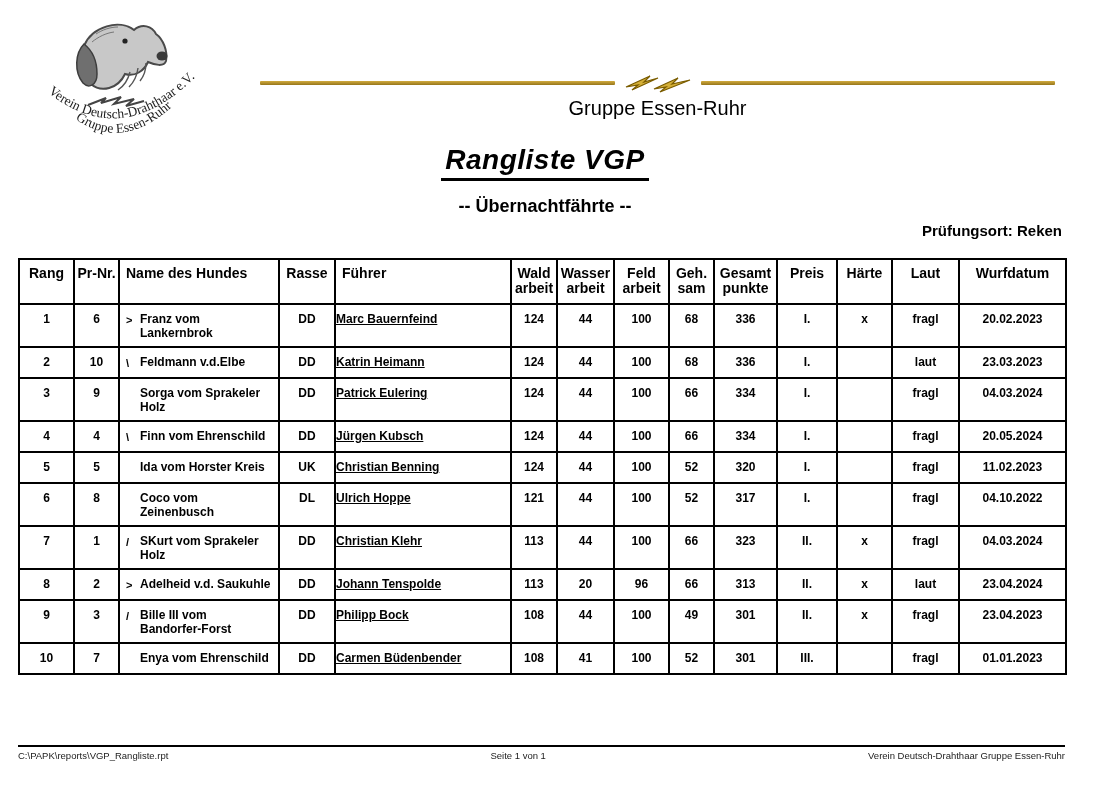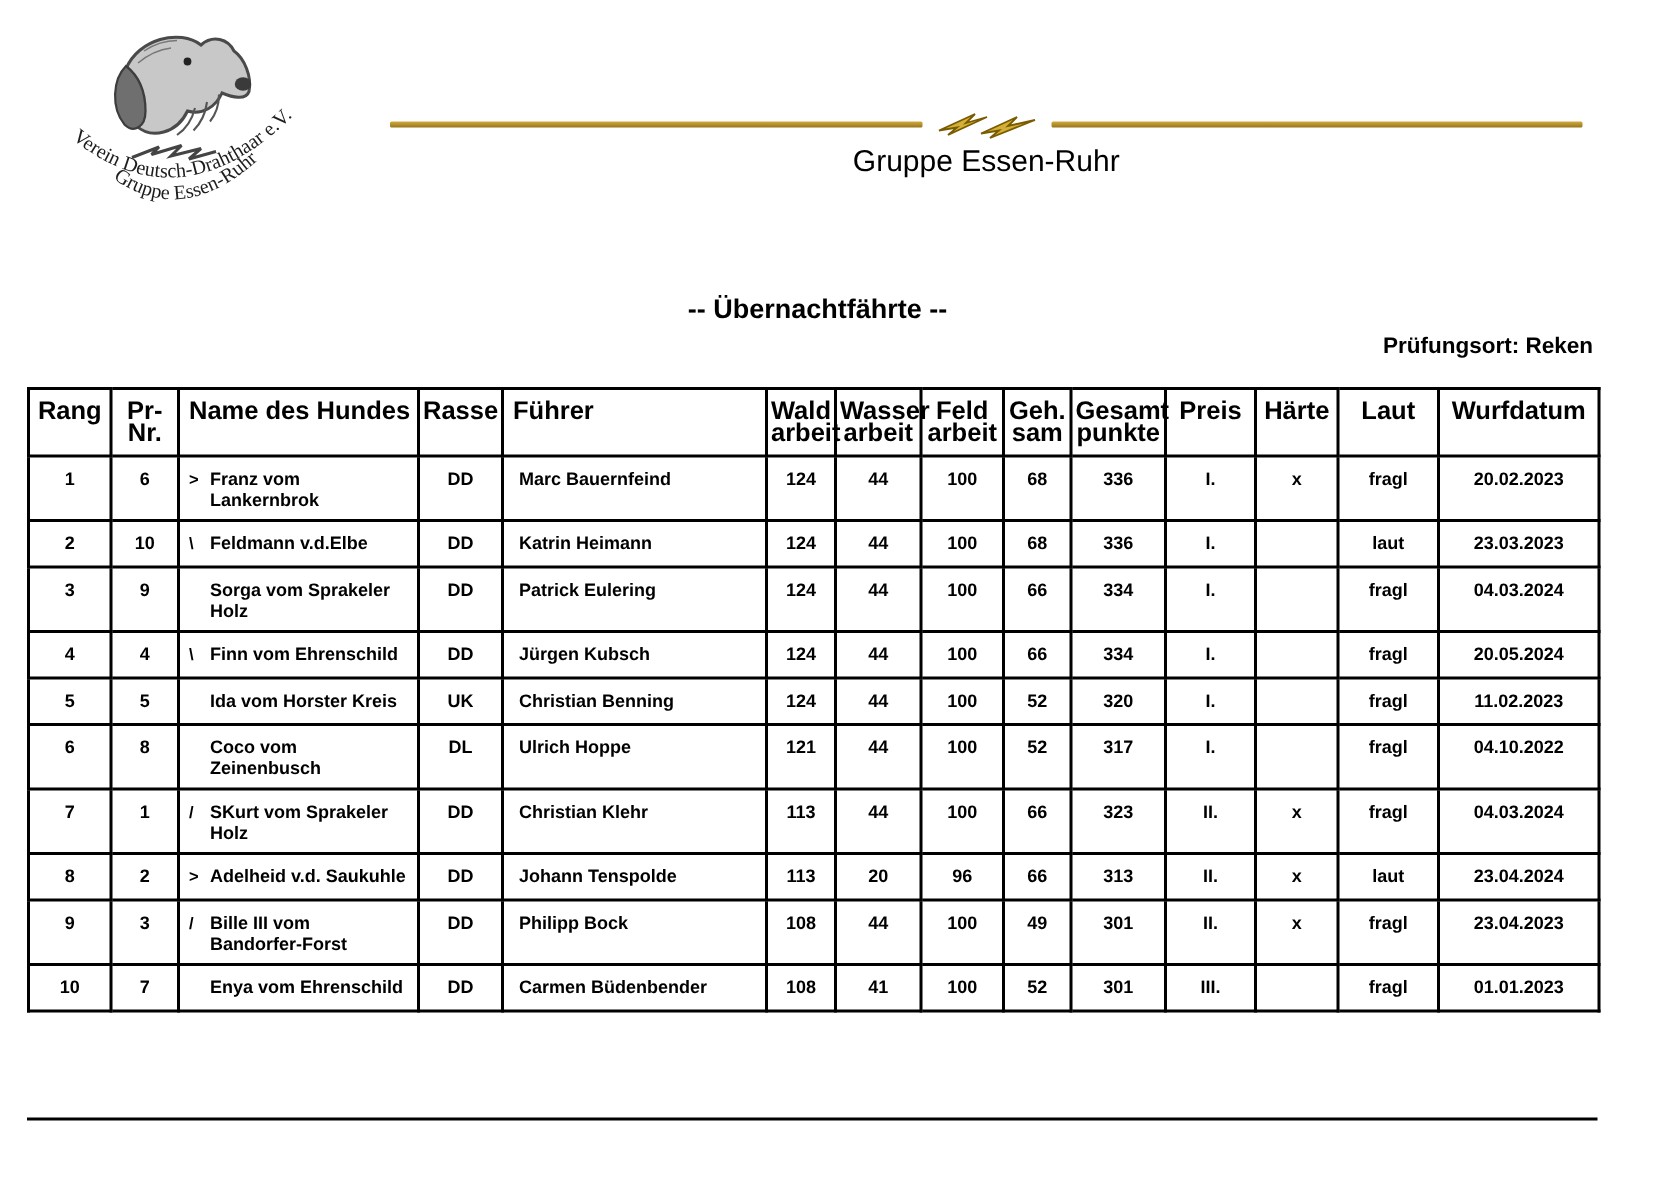--- a/index.html
+++ b/index.html
@@ -20,24 +20,24 @@
     border-bottom:3px solid #000;padding:0 4px 2px 4px;letter-spacing:.5px;}
   .doc-subtitle{position:absolute;left:0;top:196px;width:1090px;text-align:center;
     font-size:18px;font-weight:bold;}
   .meta-date{position:absolute;left:22px;top:222px;font-size:15px;font-weight:bold;}
   .meta-date .lbl{display:inline-block;width:146px;}
   .meta-ort{position:absolute;right:48px;top:222px;font-size:15px;font-weight:bold;}
   
   table.rank{position:absolute;left:18px;top:258px;width:1047px;border-collapse:collapse;
     table-layout:fixed;font-family:"Liberation Sans",sans-serif;font-size:12px;font-weight:bold;}
   table.rank th,table.rank td{border:2px solid #000;box-sizing:border-box;vertical-align:top;}
-  table.rank th{padding:6px 2px;text-align:center;white-space:pre-line;line-height:15px;height:45px;font-size:17px;}
+  table.rank th{padding:6px 2px;text-align:center;white-space:pre-line;line-height:15px;height:45px;font-size:14px;}
   table.rank th.lft{text-align:left;padding-left:6px;}
   table.rank td{padding:7px 3px 6px;line-height:14px;height:31px;text-align:center;}
-  table.rank td.lft{text-align:left;padding-left:10px;}
+  table.rank td.lft{text-align:left;padding-left:0;text-decoration:underline;}
   table.rank td.name-td{text-align:left;position:relative;padding-left:20px;padding-right:2px;}
   .marker{position:absolute;left:6px;top:8px;font-size:11px;}
   .dogname{white-space:pre-line;}
   
   .footer-rule{position:absolute;left:18px;top:745px;width:1047px;height:2px;background:#000;}
   .footer{position:absolute;left:18px;top:750px;width:1047px;display:flex;
     justify-content:space-between;font-size:9.5px;color:#222;}
 </style>
 </head>
 <body>
@@ -73,20 +73,23 @@
     <div class="gold-seg"></div>
     <svg width="68" height="22" viewBox="0 0 68 22">
       <path d="M2,15 L26,4 L20,10 L34,6 L8,18 L14,13 Z" fill="#D4AF37" stroke="#7a5c00" stroke-width="1.2"></path>
       <path d="M30,17 L54,6 L48,12 L66,8 L36,20 L42,15 Z" fill="#D4AF37" stroke="#7a5c00" stroke-width="1.2"></path>
     </svg>
     <div class="gold-seg"></div>
   </div>
 
   <div class="group-title">Gruppe Essen-Ruhr</div>
 
+  <div class="doc-title">
+    <span>Rangliste VGP</span>
+  </div>
   <div class="doc-subtitle">-- Übernachtfährte --</div>
 
   <div class="meta-ort">Prüfungsort: Reken</div>
 
   <table class="rank">
     <colgroup>
       <col style="width:55px">
         <col style="width:45px">
         <col style="width:160px">
         <col style="width:56px">
@@ -307,14 +310,19 @@
       <td>301</td>
       <td>III.</td>
       <td></td>
       <td>fragl</td>
       <td>01.01.2023</td>
     </tr>
       </tbody>
   </table>
 
   <div class="footer-rule"></div>
+  <div class="footer">
+    <span>C:\PAPK\reports\VGP_Rangliste.rpt</span>
+    <span>Seite 1 von 1</span>
+    <span>Verein Deutsch-Drahthaar Gruppe Essen-Ruhr</span>
+  </div>
 
 </div>
 
 </body></html>

